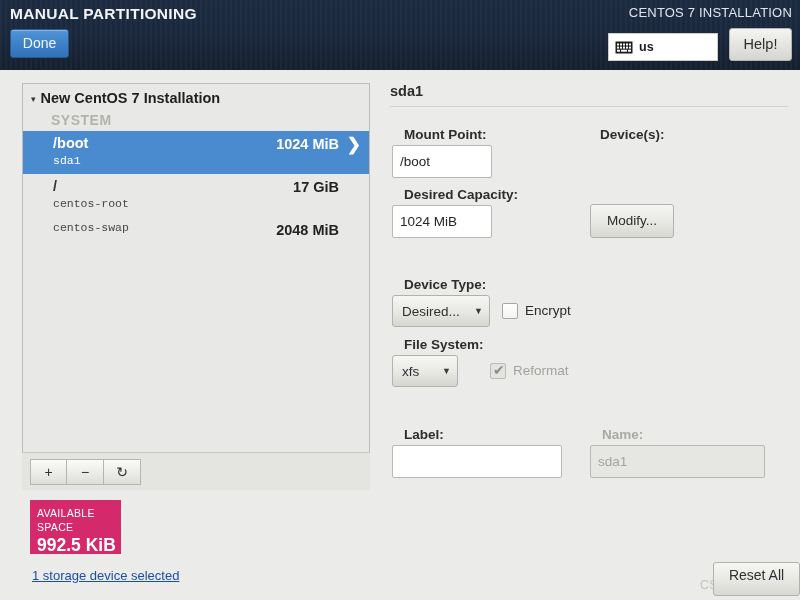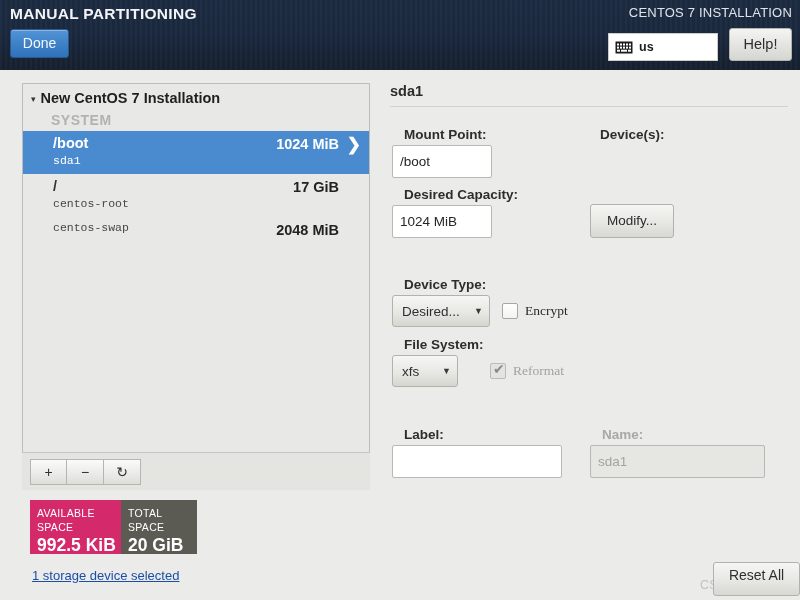--- a/index.html
+++ b/index.html
@@ -155,21 +155,21 @@
     background: linear-gradient(180deg, #f6f6f4 0%, #e7e7e3 55%, #d6d6d1 100%);
     border: 1px solid #b2b2ac; border-radius: 3px;
     height: 32px; display: flex; align-items: center;
     padding: 0 6px 0 9px; cursor: pointer;
   }
   .fcombo .ctext { font-size: 13.5px; color: #303030; flex: 1; }
   .fcombo .carrow { font-size: 9px; color: #3a3a3a; padding-left: 6px; }
   #dt-combo { position: absolute; left: 2px; top: 212px; width: 98px; }
   #fs-combo { position: absolute; left: 2px; top: 272px; width: 66px; }
 
-  .chk-row { position: absolute; display: flex; align-items: flex-start; gap: 7px; cursor: pointer; font-family: Liberation Serif, serif; }
+  .chk-row { position: absolute; display: flex; align-items: flex-start; gap: 7px; cursor: pointer; }
   .chkbox {
     width: 16px; height: 16px; border: 1px solid #a8a8a2; border-radius: 2px;
     background: linear-gradient(180deg,#ffffff 0%, #f3f3f1 100%);
     position: relative;
   }
   .chkbox.disabled { background: #e3e3e0; border-color: #bcbcb6; }
   .chkbox .tick {
     position: absolute; left: 2px; top: -3px;
     font-size: 14px; line-height: 18px; color: #8b8b86;
   }
@@ -259,24 +259,20 @@
     <div class="tb-btn">+</div>
     <div class="tb-btn">−</div>
     <div class="tb-btn">↻</div>
   </div>
 
   <div id="space-row">
     <div class="space-box" id="avail-box">
       <span class="space-cap">AVAILABLE SPACE</span>
       <span class="space-val">992.5 KiB</span>
     </div>
-    <div class="space-box" id="total-box">
-      <span class="space-cap">TOTAL SPACE</span>
-      <span class="space-val">20 GiB</span>
-    </div>
   </div>
   <div id="storage-link">1 storage device selected</div>
 
   <div id="detail">
     <div id="detail-title">sda1</div>
     <div id="detail-rule"></div>
 
     <div class="flabel" id="mp-label">Mount Point:</div>
     <input class="finput" id="mp-input" value="/boot" style="">
 

